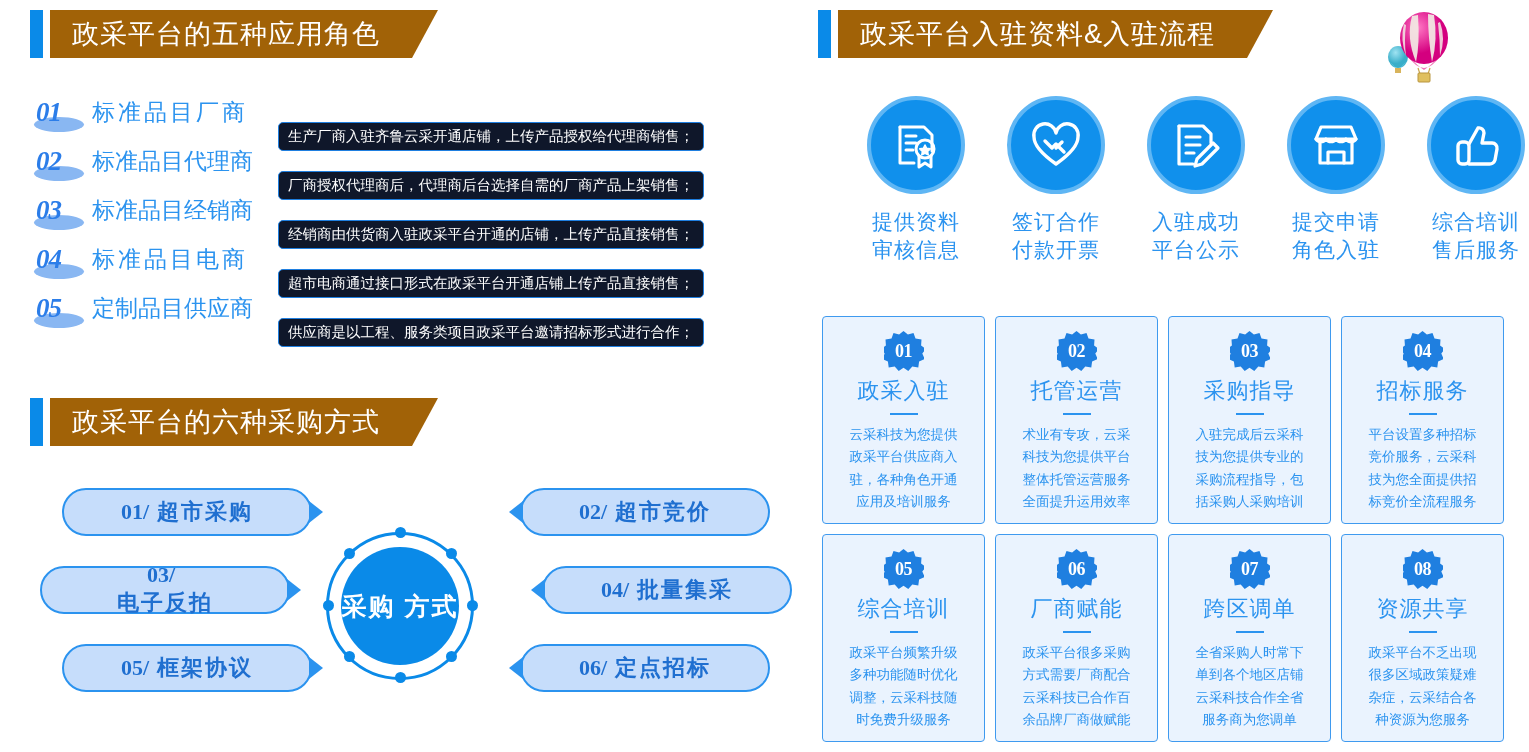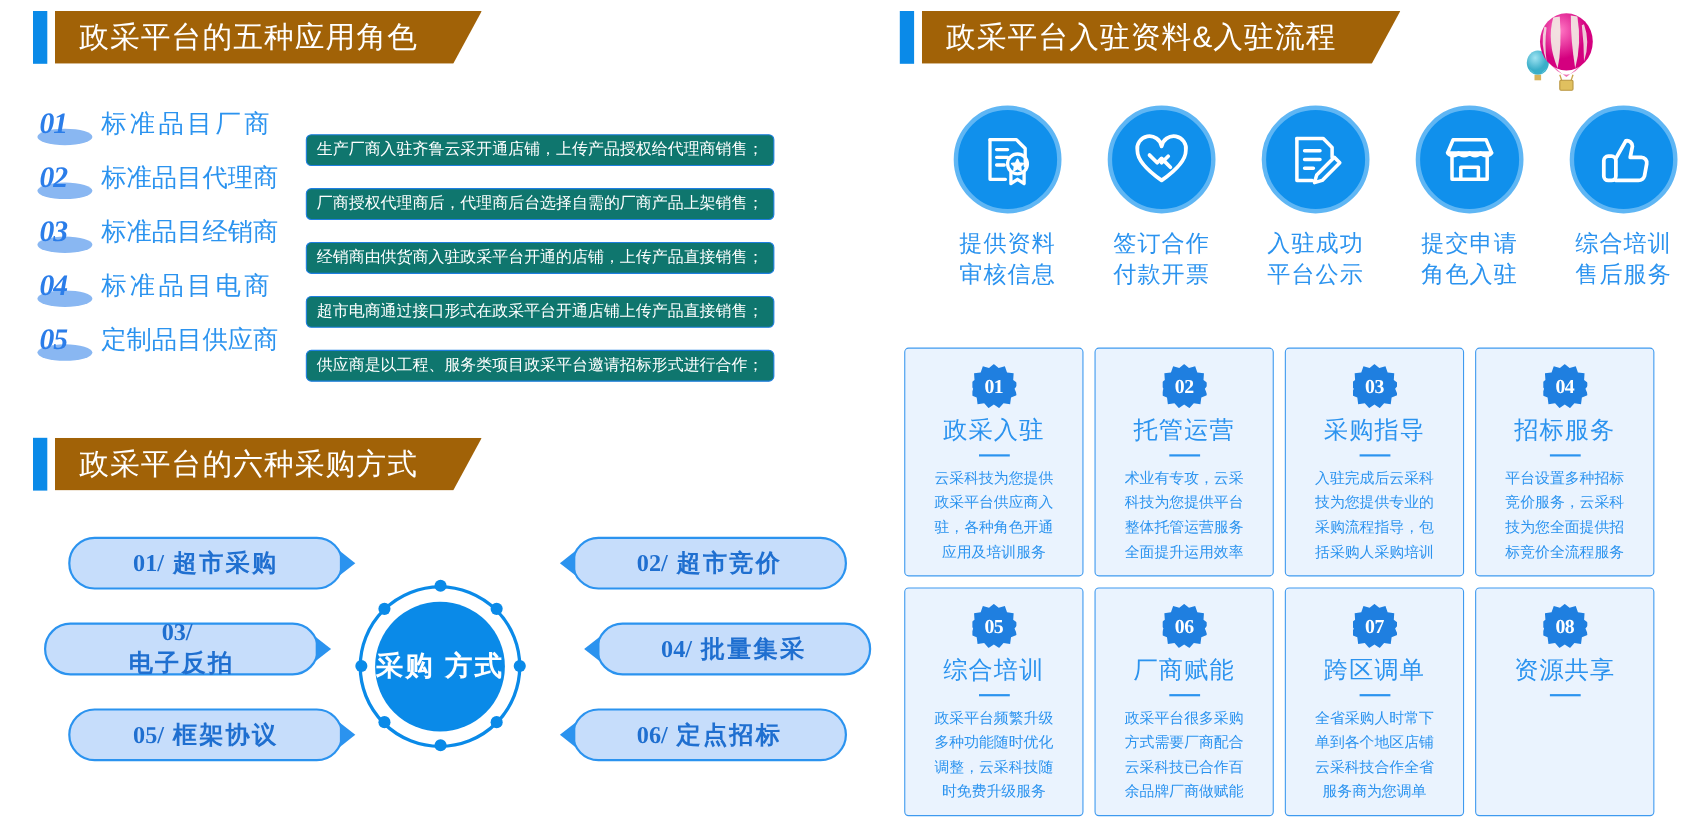--- a/index.html
+++ b/index.html
@@ -99,21 +99,21 @@
     flex: 0 0 auto;
     width: 186px;
     font-size: 23px;
     color: #2b93ef;
     letter-spacing: 3px;
     white-space: nowrap;
   }
   .role-title.wide { letter-spacing: 0px; }
   .role-desc {
     flex: 0 0 auto;
-    background: #0f766e;
+    background: #0f172a;
     border: 1.5px solid #1f7fe0;
     border-radius: 5px;
     color: #ffffff;
     font-size: 14.5px;
     line-height: 1;
     padding: 6px 9px 7px 9px;
     white-space: nowrap;
     margin-top: 48px;
   }
 
@@ -650,17 +650,21 @@
 服务商为您调单</div>
     </div>
 
     <div class="card">
       <div class="badge">
         <span class="star"></span>
         <span class="bnum">08</span>
       </div>
       <div class="ctitle">资源共享</div>
       <div class="crule"></div>
+      <div class="cbody">政采平台不乏出现
+很多区域政策疑难
+杂症，云采结合各
+种资源为您服务</div>
     </div>
 
   </div>
 
 </div>
 
 </body></html>

